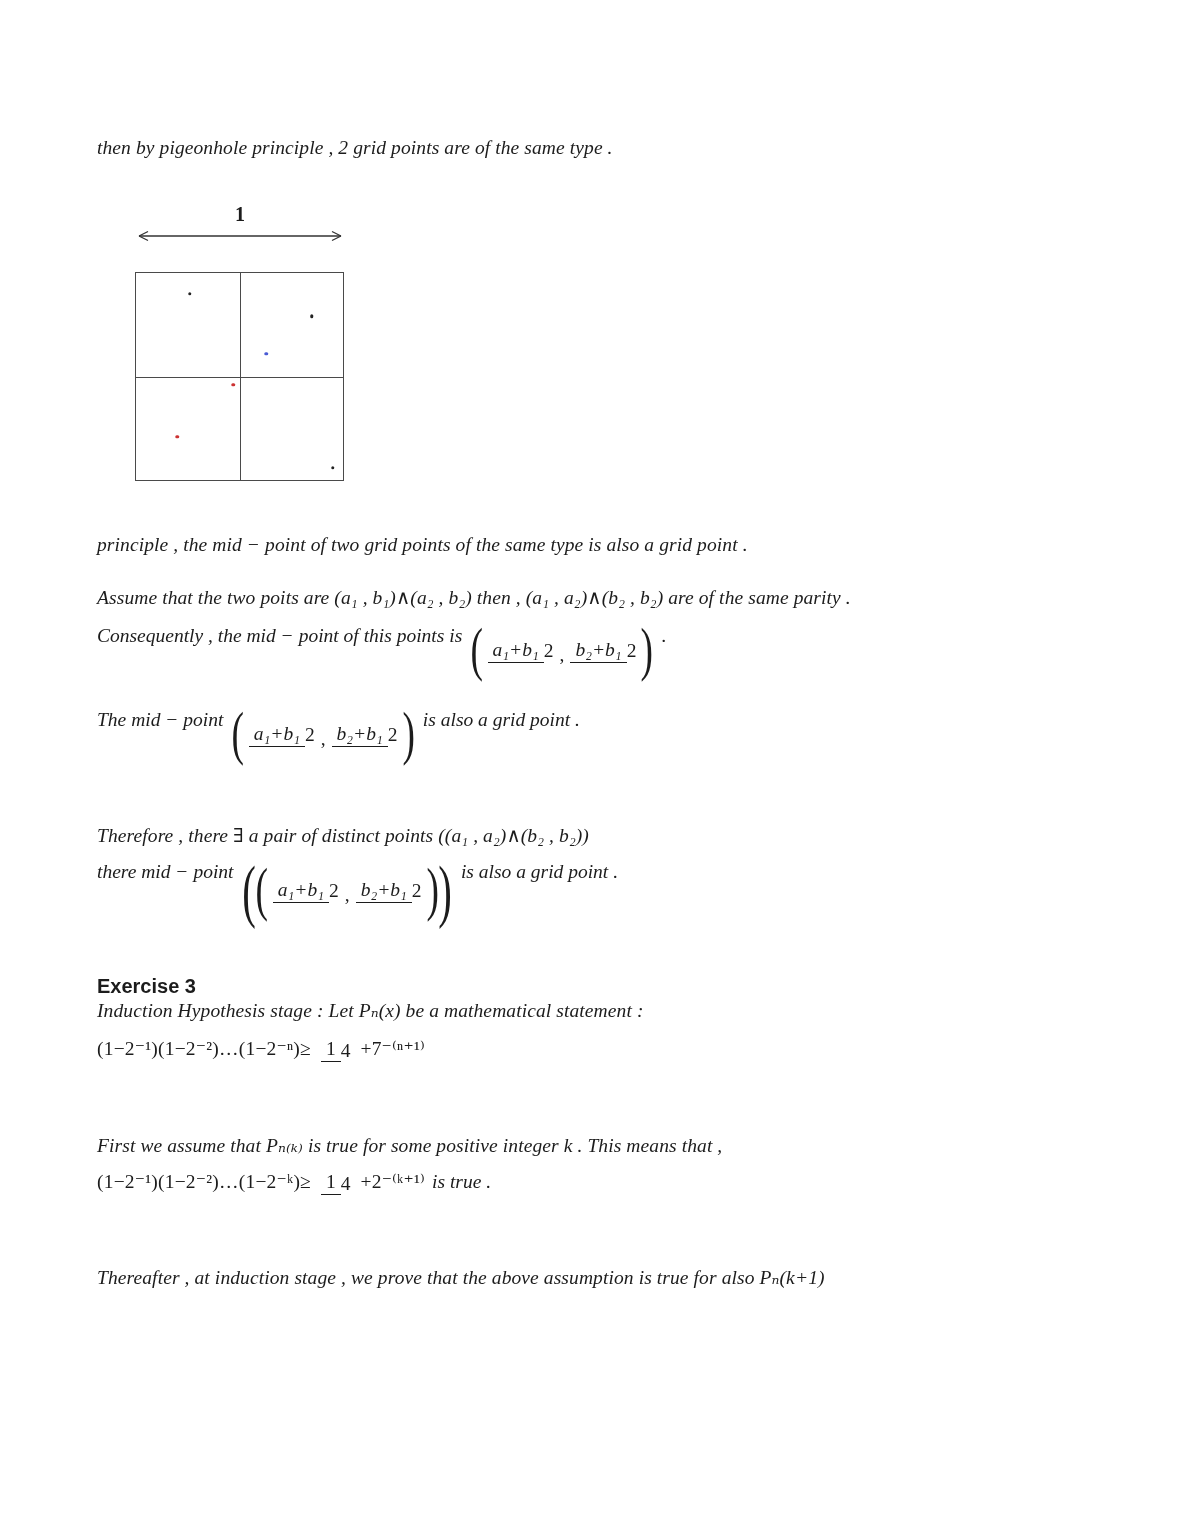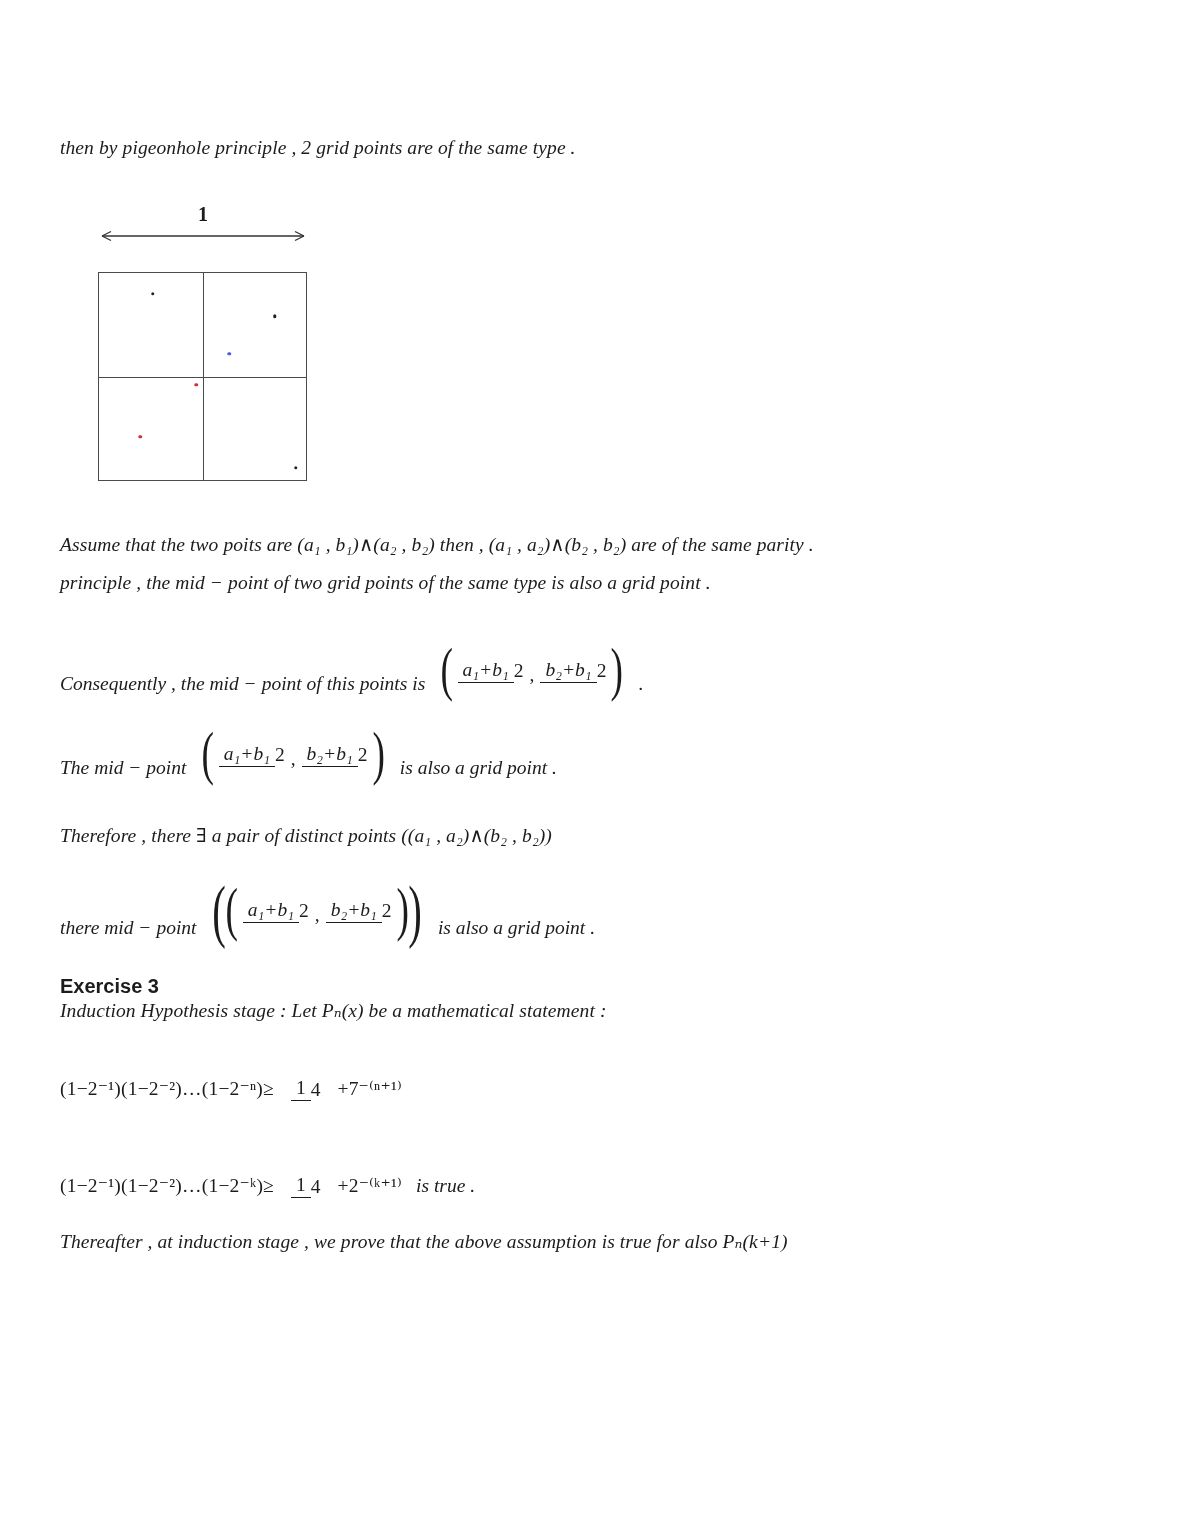--- a/index.html
+++ b/index.html
@@ -4,21 +4,21 @@
 <style>
   * { box-sizing: border-box; }
   html, body { margin: 0; padding: 0; }
   body {
     width: 1190px; height: 1540px;
     background: #ffffff;
     color: #1c1c1c;
     font-family: "Liberation Serif", "DejaVu Serif", serif;
     overflow: hidden;
   }
-  .content { padding: 136px 100px 0 60px; width: 1190px; }
+  .content { padding: 136px 100px 0 97px; width: 1190px; }
 
   .text {
     font-style: italic;
     font-size: 19.5px;
     line-height: 24px;
     margin: 0;
     letter-spacing: 0.1px;
     white-space: nowrap;
   }
 
@@ -58,24 +58,24 @@
   .dot {
     position: absolute;
     width: 3.5px; height: 3.5px;
     border-radius: 50%;
     transform: translate(-50%, -50%);
   }
 
   
   .mathline {
     display: flex;
-    align-items: flex-end;
+    align-items: flex-start;
     min-height: 72px;
     font-size: 19.5px;
-    gap: 14px;
+    gap: 7px;
     white-space: nowrap;
   }
   .mathline .mtext { font-style: italic; line-height: 24px; }
   .mathline.formula { min-height: 64px; }
   .mathline.formula .mtext.upright { font-style: normal; letter-spacing: 0.2px; }
 
   .mgroup {
     display: inline-flex;
     align-items: center;
     font-style: italic;
@@ -137,22 +137,22 @@
       <div class="hline"></div>
     <span class="dot" style="left: 26%; top: 10%; background: rgb(34, 34, 34);"></span>
         <span class="dot" style="left: 85%; top: 21%; background: rgb(34, 34, 34);"></span>
         <span class="dot" style="left: 63%; top: 39%; background: rgb(74, 91, 212);"></span>
         <span class="dot" style="left: 47%; top: 54%; background: rgb(204, 51, 51);"></span>
         <span class="dot" style="left: 20%; top: 79%; background: rgb(204, 51, 51);"></span>
         <span class="dot" style="left: 95%; top: 94%; background: rgb(34, 34, 34);"></span>
       </div>
   </div>
 
+  <p class="text mb29">principle , the mid − point of two grid points of the same type is also a grid point .</p>
   <p class="text mb14">Assume that the two poits are (a₁ , b₁)∧(a₂ , b₂) then , (a₁ , a₂)∧(b₂ , b₂) are of the same parity .</p>
-  <p class="text mb29">principle , the mid − point of two grid points of the same type is also a grid point .</p>
 
   <div class="mathline mb12">
     <span class="mtext">Consequently , the mid − point of this points is</span>
     <span class="mgroup">
       <span class="bigparen">(</span>
       <span class="frac">
         <span class="num">a₁+b₁</span>
         <span class="den">2</span>
       </span>
       <span class="mcomma">,</span>
@@ -211,20 +211,21 @@
 
   <div class="mathline formula mb33">
     <span class="mtext upright">(1−2⁻¹)(1−2⁻²)…(1−2⁻ⁿ)≥</span>
     <span class="frac small">
       <span class="num">1</span>
       <span class="den">4</span>
     </span>
     <span class="mtext upright">+7⁻⁽ⁿ⁺¹⁾</span>
   </div>
 
+  <p class="text mb12">First we assume that Pₙ₍ₖ₎ is true for some positive integer k . This means that ,</p>
 
   <div class="mathline formula mb32">
     <span class="mtext upright">(1−2⁻¹)(1−2⁻²)…(1−2⁻ᵏ)≥</span>
     <span class="frac small">
       <span class="num">1</span>
       <span class="den">4</span>
     </span>
     <span class="mtext upright">+2⁻⁽ᵏ⁺¹⁾</span>
     <span class="mtext">is true .</span>
   </div>

